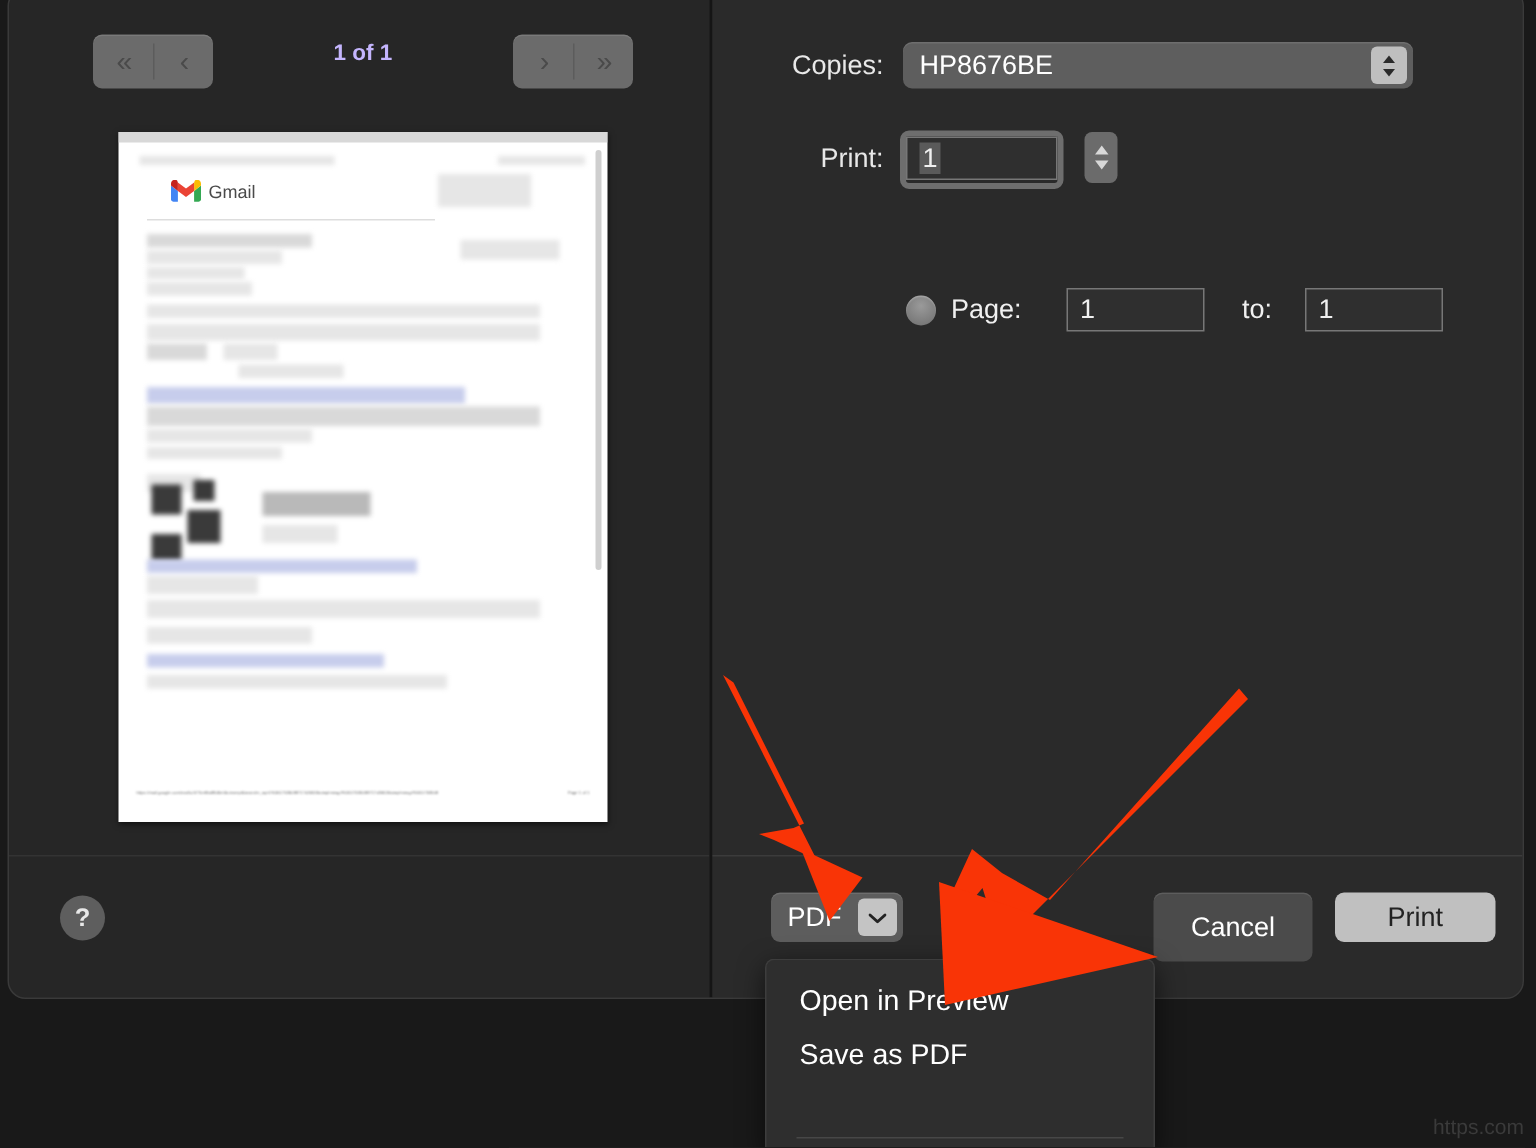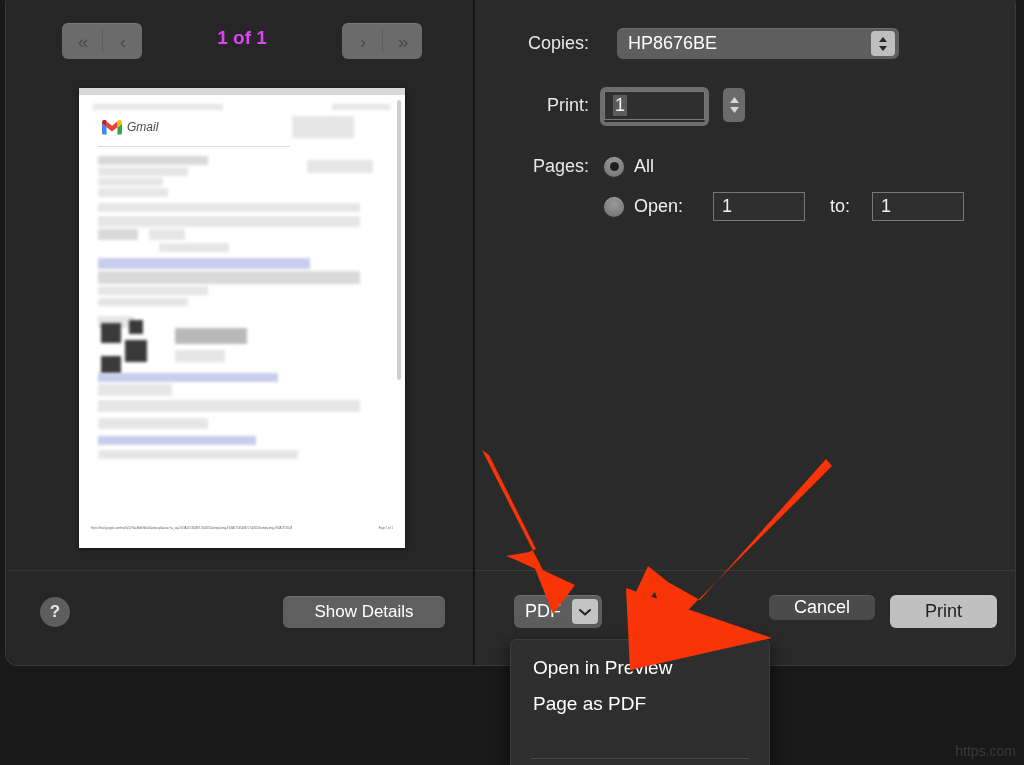--- a/index.html
+++ b/index.html
@@ -46,39 +46,39 @@
   .nav-btn.left { left: 56px; }
   .nav-btn.right { left: 336px; }
   .nav-btn .half {
     width: 40px; height: 100%;
     display: flex; align-items: center; justify-content: center;
     color: #4a4a4a; font-size: 19px; line-height: 1; letter-spacing: -2px;
   }
   .nav-btn .sep { position: absolute; left: 50%; top: 6px; width: 1px; height: 24px; background: #5c5c5c; }
   .page-count {
     position: absolute; left: 160px; top: 34px; width: 152px;
-    text-align: center; color: #d946ef; font-size: 19px; font-weight: bold;
+    text-align: center; color: #c4b5fd; font-size: 15px; font-weight: bold;
   }
 
   
   .doc-shadow {
     position: absolute; left: 73px; top: 95px; width: 326px; height: 460px;
     background: #fff; box-shadow: 0 1px 4px rgba(0,0,0,.6);
     overflow: hidden;
   }
   .doc-topbar { position: absolute; left:0; top:0; width:100%; height:7px; background:#d8d8d8; }
   .doc-scrollbar { position:absolute; right:4px; top:12px; width:4px; height:280px; background:#cfcfcf; border-radius:2px; }
 
   .blur { position: absolute; background: #d9d9d9; filter: blur(1.6px); }
   .blur.lt { background: #e6e6e6; }
   .blur.dk { background: #b9b9b9; }
   .blur.blue { background: #c7cdec; }
   .blur.dark { background: #3a3a3a; }
 
-  .gmail-logo { position: absolute; left: 23px; top: 32px; display:flex; align-items:flex-start; gap:5px;font-style:italic; }
+  .gmail-logo { position: absolute; left: 35px; top: 32px; display:flex; align-items:center; gap:5px; }
   .gmail-m { width: 20px; height: 15px; position: relative; }
   .gmail-text { color:#4a4a4a; font-size: 12px; font-family: "Liberation Sans", sans-serif; }
   .doc-rule { position:absolute; left: 19px; top: 58px; width: 192px; height: 1px; background: #ddd; }
 
   .doc-footer {
     position: absolute; left: 12px; bottom: 18px; right: 12px;
     display:flex; justify-content: space-between; align-items:center;
     font-size: 2.6px; color:#555; filter: blur(0.55px); letter-spacing:.1px;
     font-family: "Liberation Sans", sans-serif;
   }
@@ -145,21 +145,21 @@
     box-shadow: inset 0 1px 0 rgba(255,255,255,.10);
   }
   .pdf-btn .lbl { color:#fff; font-size:18px; padding-left:11px; }
   .pdf-btn .chev {
     position:absolute; right:4px; top:4px; width:26px; height:25px;
     background:#c4c4c4; border-radius:4px;
     display:flex; align-items:center; justify-content:center;
     color:#222; font-size:11px;
   }
   .cancel-btn {
-    position:absolute; left: 763px; top: 602px; width: 106px; height: 25px;
+    position:absolute; left: 763px; top: 602px; width: 106px; height: 46px;
     background:#4b4b4b; border-radius:6px; color:#fff; font-size:18px;
     display:flex; align-items:center; justify-content:center;
     box-shadow: inset 0 1px 0 rgba(255,255,255,.10);
   }
   .print-btn {
     position:absolute; left: 884px; top: 602px; width: 107px; height: 33px;
     background:#c0c0c0; border-radius:6px; color:#222; font-size:18px;
     display:flex; align-items:center; justify-content:center;
   }
 
@@ -264,30 +264,29 @@
 
           <div class="doc-footer">
             <span>https://mail.google.com/mail/u/0/?ik=8bd9fd5e0&amp;view=pt&amp;search=_sq=1%3A17535088717d2652&amp;simpl=msg-f%3A17535088717d2652&amp;simpl=msg-f%3A1753508</span>
             <span>Page 1 of 1</span>
           </div>
         </div>
 
         <div class="btm-sep-l"></div>
 
         <div class="help-btn">?</div>
-        <div class="show-details">Show Details</div>
       </div>
 
       <div class="pane-divider"></div>
 
       <div class="pane-right">
 
         <div class="frow" style="left:0; top:35px;">
           <div class="flabel" style="width:114px;">Copies:</div>
-          <div class="popup-field" style="width:282px; margin-left:28px;">
+          <div class="popup-field" style="width:340px; margin-left:13px;">
             <span class="val">HP8676BE</span>
             <span class="popup-stepper-box">
               <svg width="10" height="16" viewBox="0 0 10 16">
                   <path d="M5 1 L9 6 L1 6 Z" fill="#2a2a2a"></path>
                   <path d="M5 15 L9 10 L1 10 Z" fill="#2a2a2a"></path>
                 </svg>
             </span>
           </div>
         </div>
 
@@ -300,35 +299,26 @@
             </div>
           </div>
           <div class="stepper" style="margin-left:18px;">
             <svg width="11" height="20" viewBox="0 0 11 20">
                 <path d="M5.5 2 L10 8 L1 8 Z" fill="#d8d8d8"></path>
                 <path d="M5.5 18 L10 12 L1 12 Z" fill="#d8d8d8"></path>
               </svg>
           </div>
         </div>
 
-        <div class="frow" style="left:0; top:163px;">
-          <div class="flabel" style="width:114px;">Pages:</div>
-          <div style="margin-left:15px; display:flex; align-items:center;">
-            <span class="radio">
-                <span class="dot"></span>
-              </span>
-            <span class="radio-label">All</span>
-          </div>
-        </div>
 
         <div class="frow" style="left:0; top:199px;">
           <div style="width:114px;"></div>
           <div style="margin-left:15px; display:flex; align-items:center;">
             <span class="radio"></span>
-            <span class="radio-label">Open:</span>
+            <span class="radio-label">Page:</span>
           </div>
           <div class="text-field" style="width:92px; margin-left:30px;">1</div>
           <div class="radio-label" style="margin-left:25px; margin-right:0;">to:</div>
           <div class="text-field" style="width:92px; margin-left:22px;">1</div>
         </div>
 
       </div>
 
       <div class="btm-sep"></div>
 
@@ -341,21 +331,21 @@
         </span>
       </div>
       <div class="cancel-btn">Cancel</div>
       <div class="print-btn">Print</div>
 
     </div>
   </div>
 
   <div class="menu">
     <div class="menu-item">Open in Preview</div>
-    <div class="menu-item">Page as PDF</div>
+    <div class="menu-item">Save as PDF</div>
     <div class="menu-rule"></div>
   </div>
 
   <svg class="arrows" width="1024" height="765" viewBox="0 0 1024 765">
 
     <path d="M482,450 L552,588 L556,608 L548,600 L542,572 L516,560 L506,556 L529,552 L536,549 L489,455 Z" fill="#F93406"></path>
     <polygon points="553,614 534,566 575,585" fill="#F93406"></polygon>
 
     <path d="M832,466 L672,626 L661,636 L660,608 L655,592 L640,610 L638,618 L636,592 L648,566 L668,582 L700,600 L826,459 Z" fill="#F93406"></path>
     <polygon points="630,670 626,588 772,638" fill="#F93406"></polygon>

